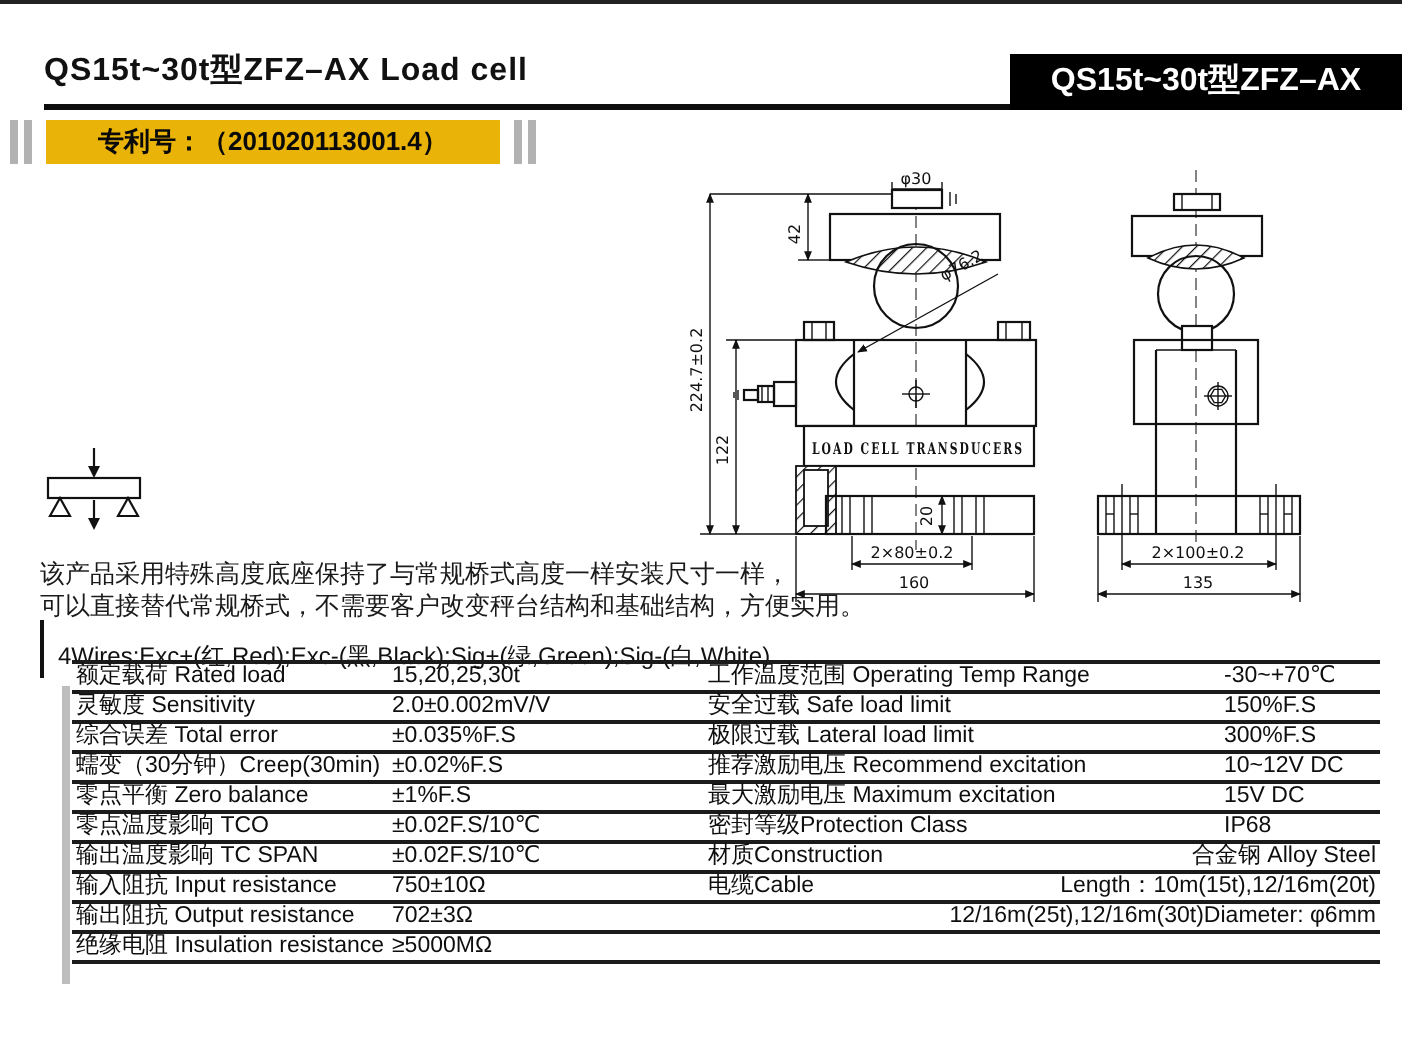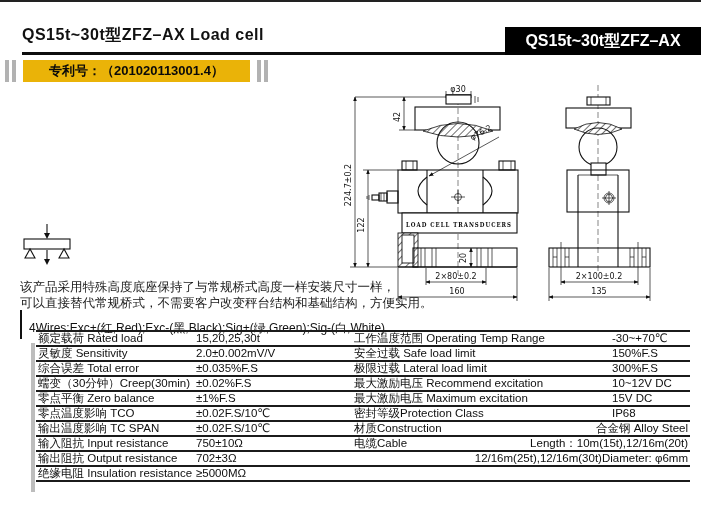--- a/index.html
+++ b/index.html
@@ -249,21 +249,21 @@
     </tr>
     <tr>
       <td>综合误差 Total error</td>
       <td class="val">±0.035%F.S</td>
       <td>极限过载 Lateral load limit</td>
       <td class="val">300%F.S</td>
     </tr>
     <tr>
       <td>蠕变（30分钟）Creep(30min)</td>
       <td class="val">±0.02%F.S</td>
-      <td>最大激励电压 Recommend excitation</td>
+      <td>推荐激励电压 Recommend excitation</td>
       <td class="val">10~12V DC</td>
     </tr>
     <tr>
       <td>零点平衡 Zero balance</td>
       <td class="val">±1%F.S</td>
       <td>最大激励电压 Maximum excitation</td>
       <td class="val">15V DC</td>
     </tr>
     <tr>
       <td>零点温度影响 TCO</td>

